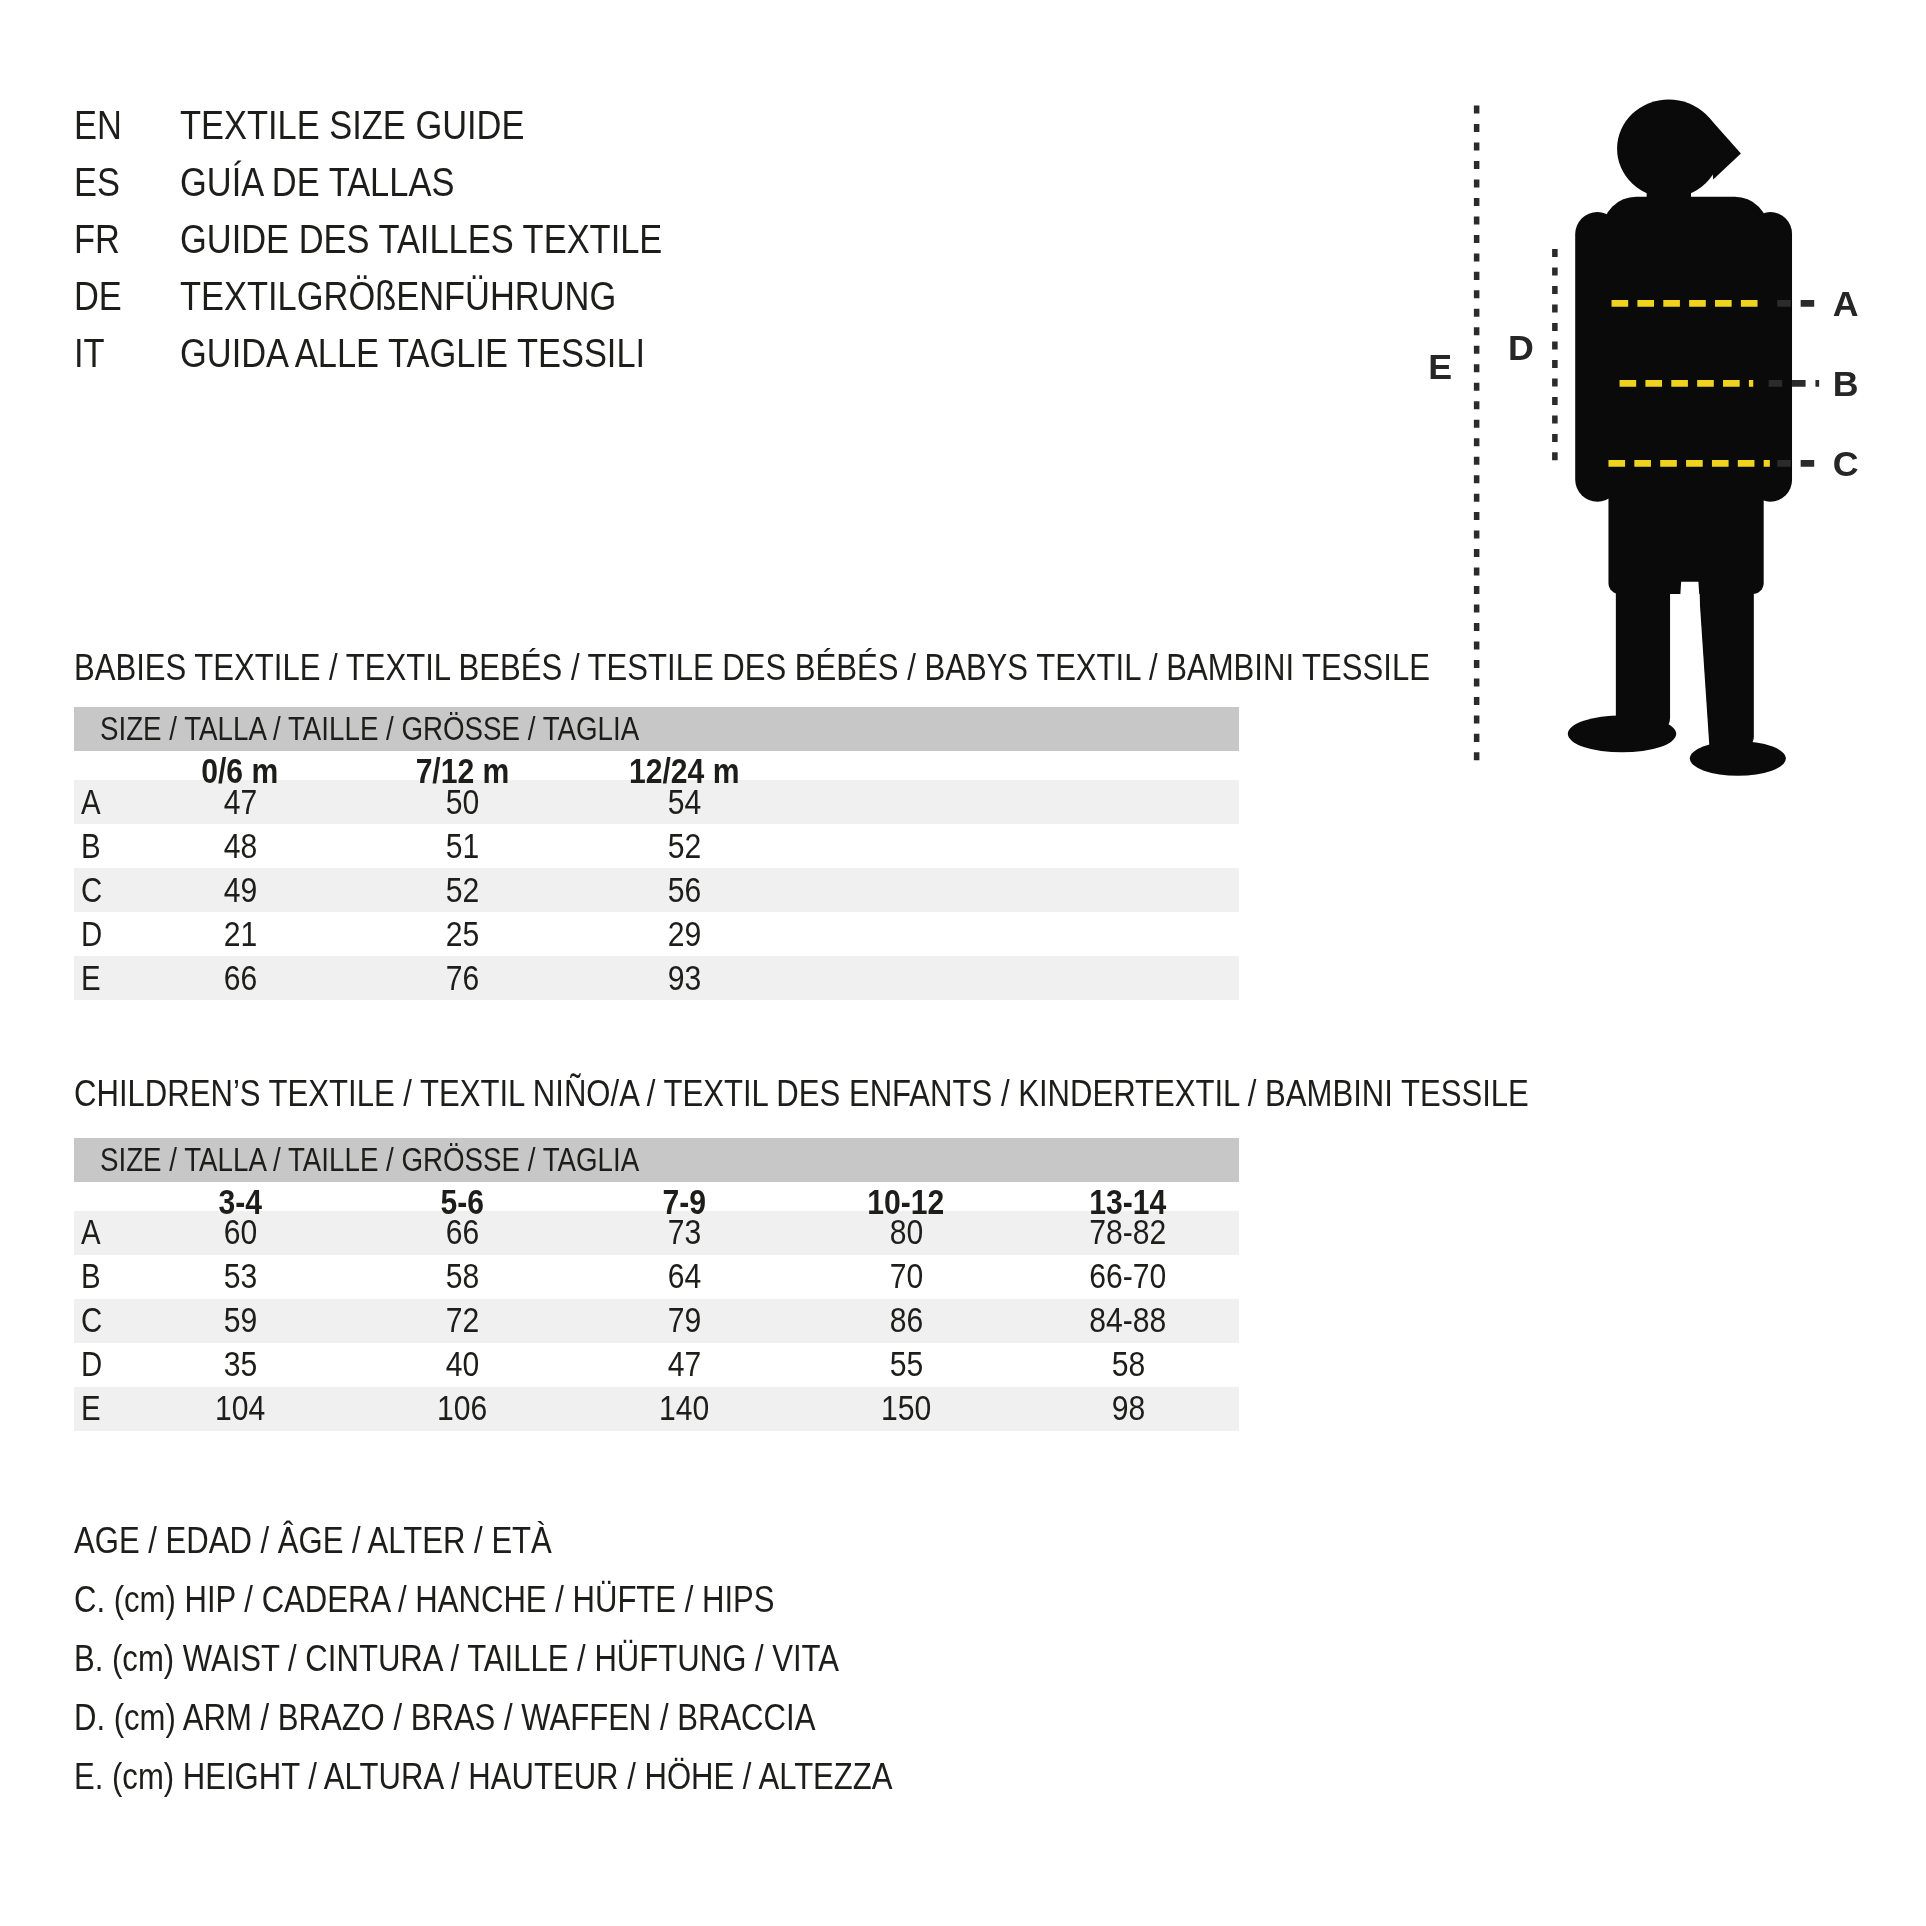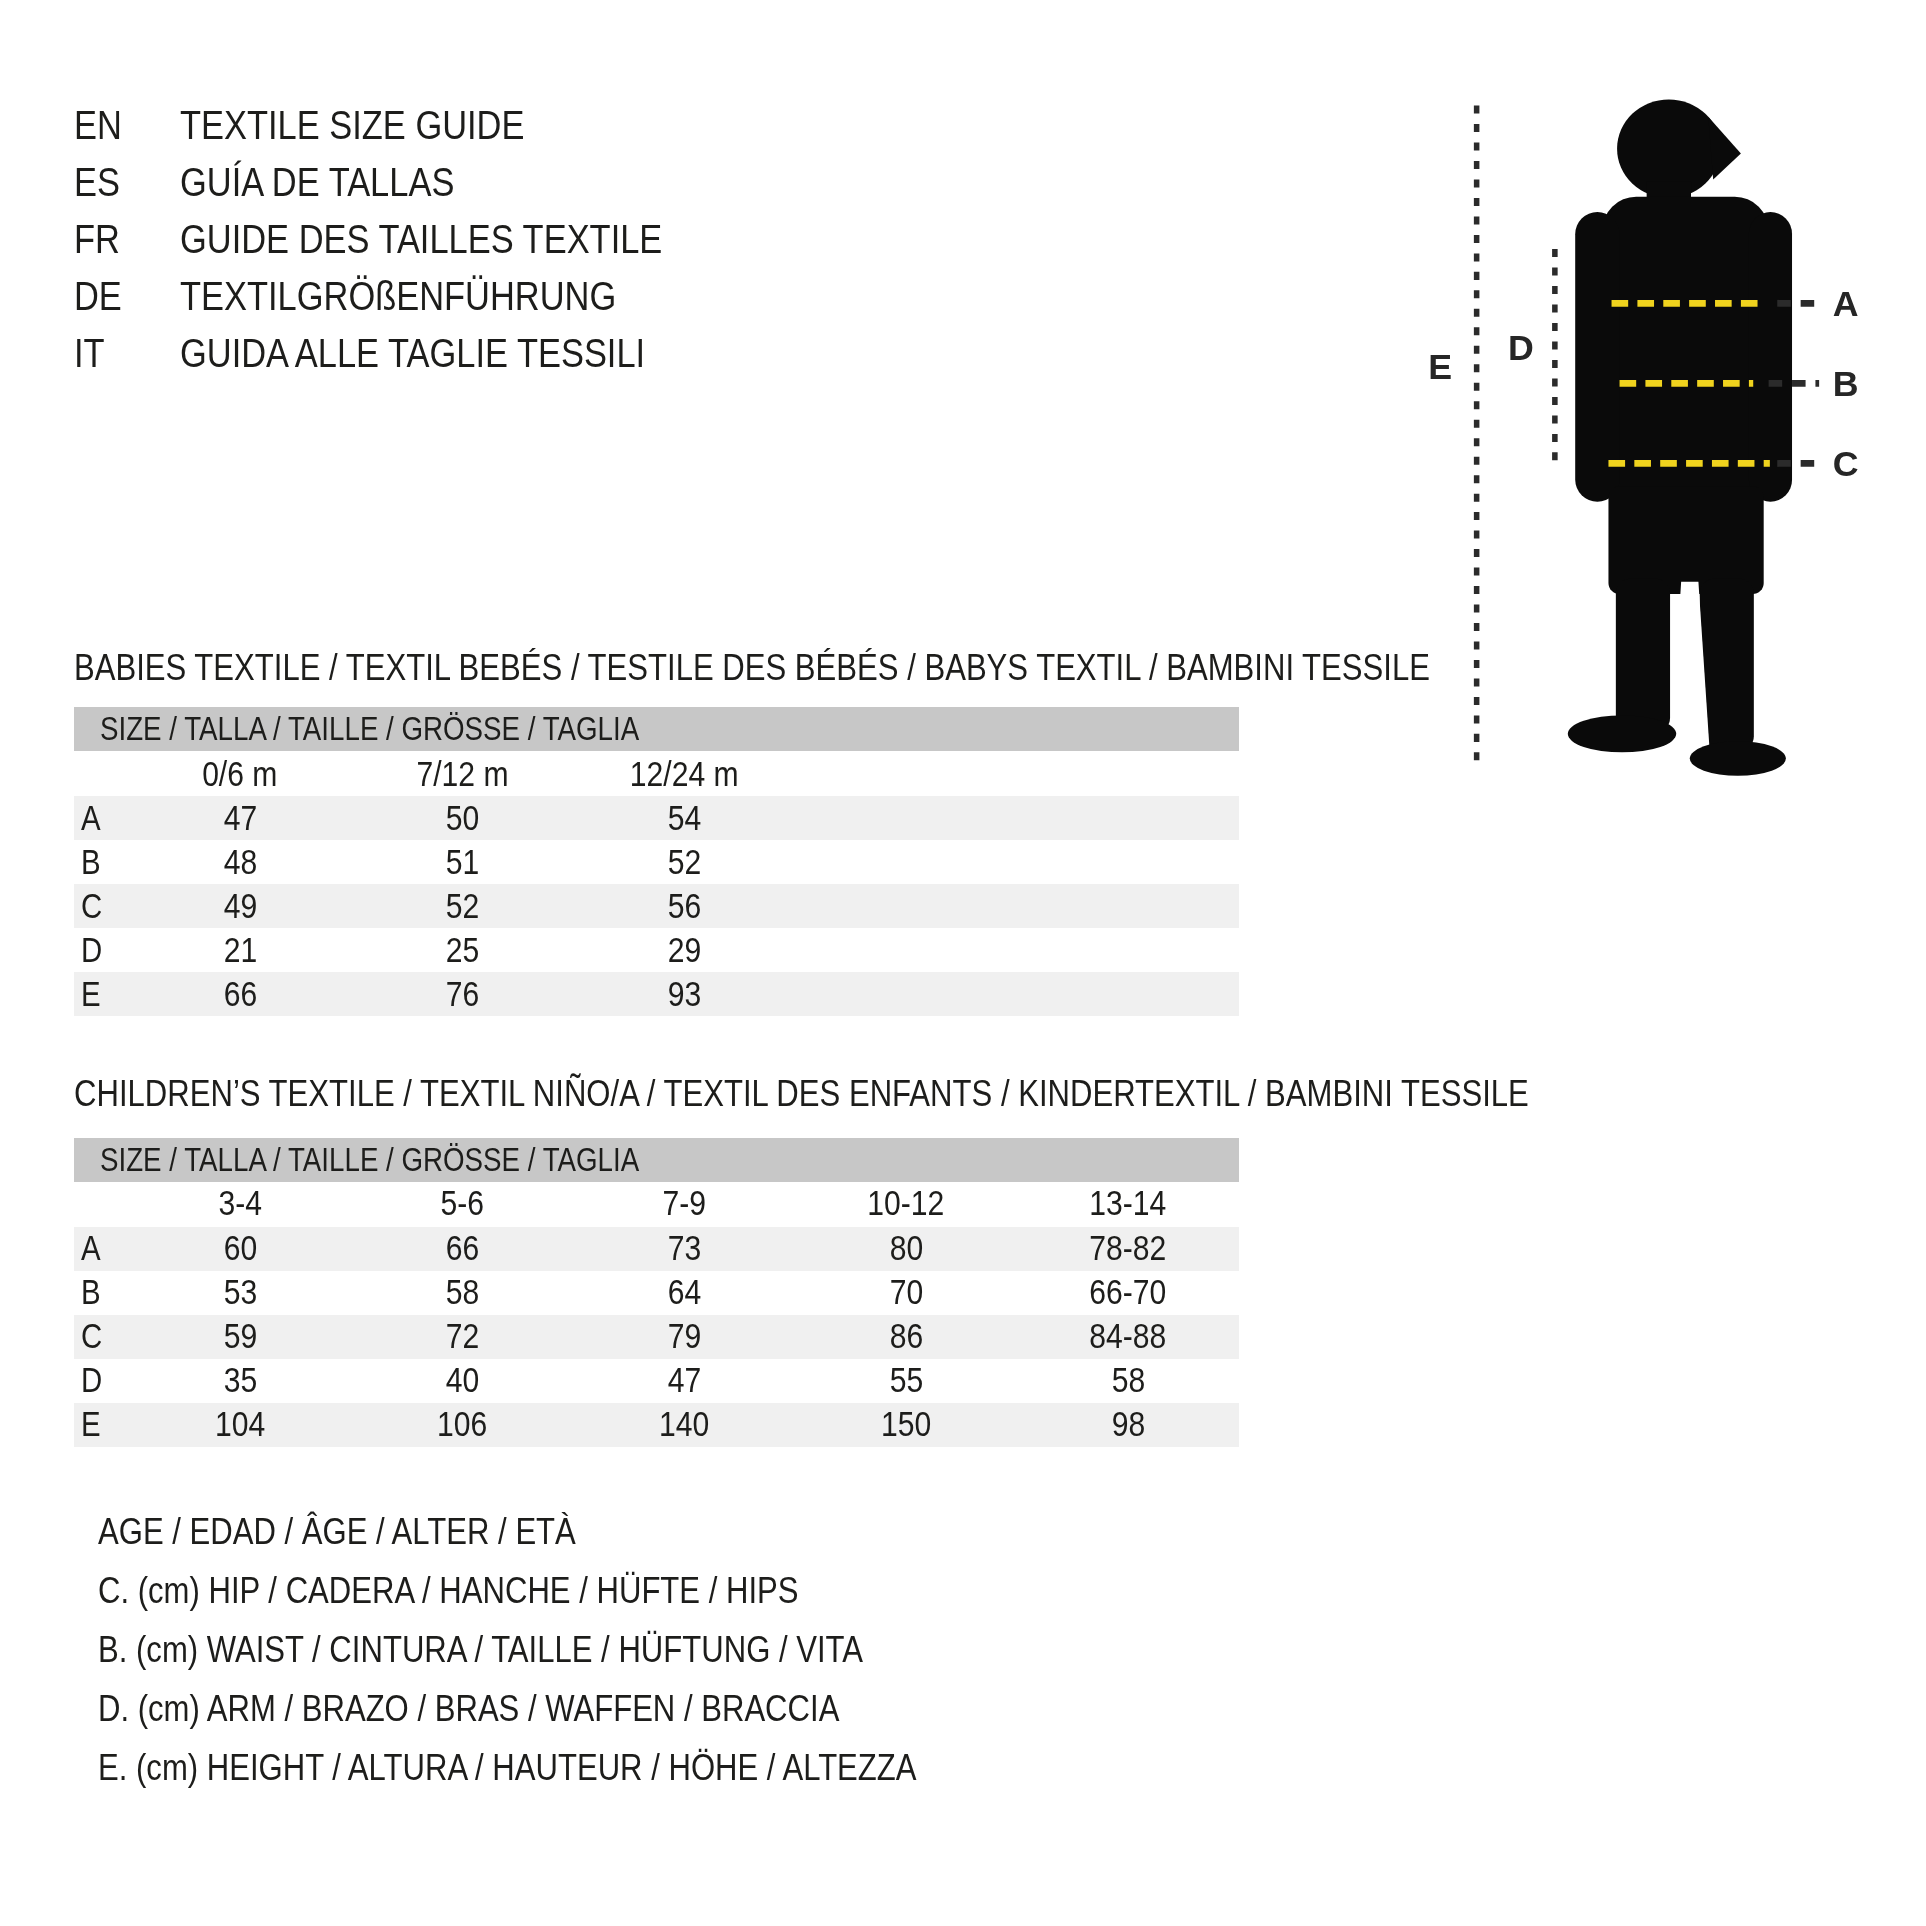--- a/index.html
+++ b/index.html
@@ -19,30 +19,30 @@
   .section-heading{position:absolute;left:74px;font-size:37px;font-weight:500;height:44px;display:flex;align-items:center;text-align:center;}
   .heading-babies{top:646px;}
   .heading-children{top:1072px;}
 
   
   .tbl{position:absolute;left:74px;width:1165px;}
   .tbl-babies{top:707px;}
   .tbl-children{top:1138px;}
   .tbl .bar{height:44px;background:#c7c7c7;display:flex;align-items:center;padding-left:26px;box-sizing:border-box;font-size:33px;}
   .trow{display:grid;align-items:center;height:44px;font-size:35px;}
-  .trow.heads{height:45px;}
+  .trow.heads{height:29px;font-weight:bold;}
   .tbl-babies .trow{grid-template-columns:55px 222px 222px 222px 1fr;}
   .tbl-children .trow{grid-template-columns:55px 222px 222px 222px 222px 1fr;}
   .cell{text-align:center;}
   .cell.lbl{text-align:left;padding-left:7.4px;}
   .trow.alt{background:#f0f0f0;}
 
   
   .legend{position:absolute;left:74px;top:1511px;font-size:37px;}
-  .legend .legend-line{height:59px;display:flex;margin-left:24px;}
+  .legend .legend-line{height:59px;display:flex;align-items:center;}
 
   
   .figure-wrap{position:absolute;left:1405px;top:92px;width:487px;height:693px;}
   .figure-wrap svg{display:block;width:487px;height:693px;}
   .fig-label{font-size:58px;font-weight:bold;fill:#262626;font-family:"Liberation Sans","DejaVu Sans",sans-serif;}
 </style>
 </head>
 <body>
 
 <div class="page">

